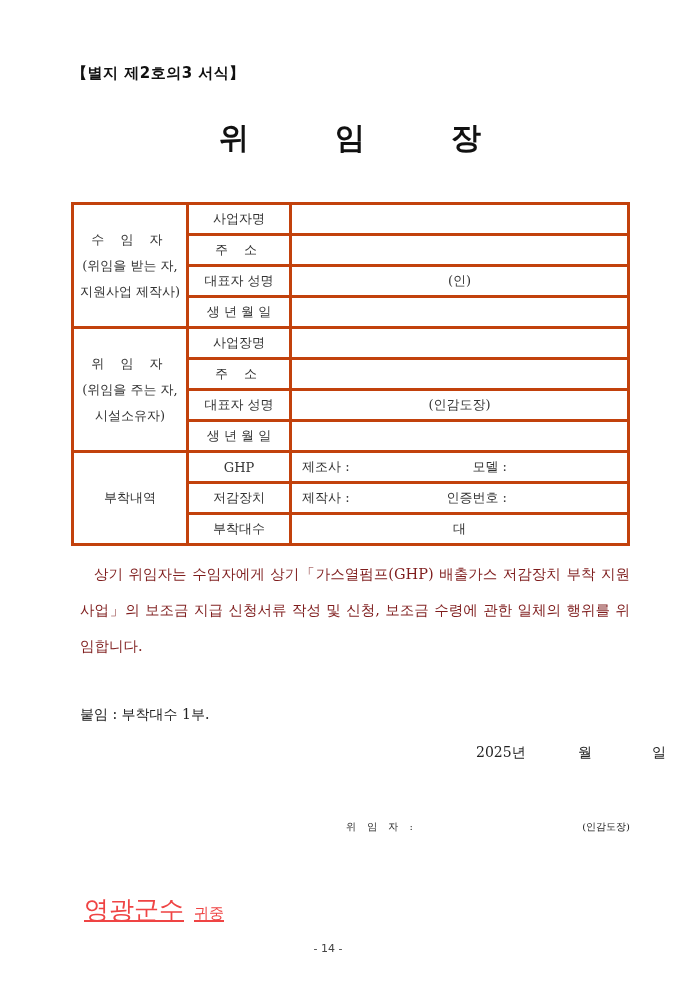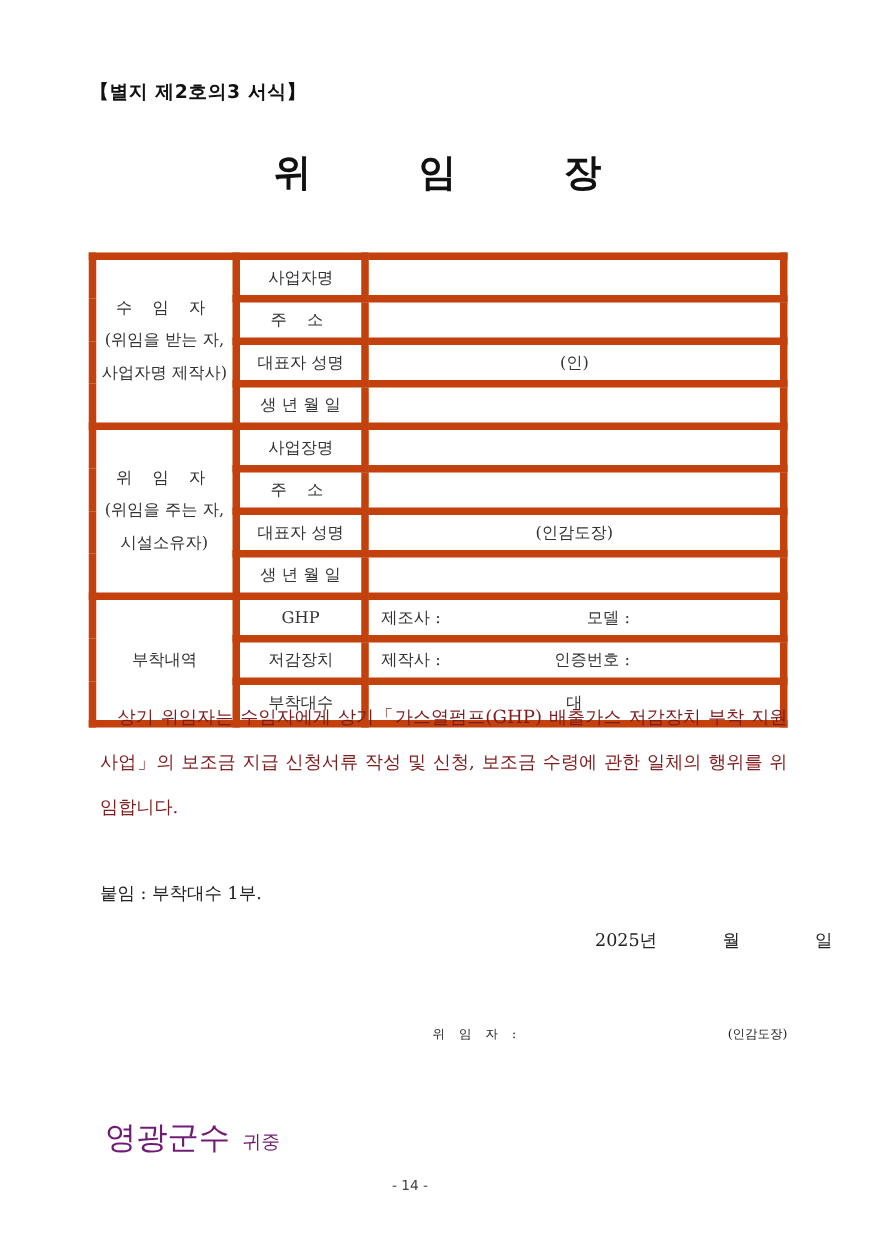--- a/index.html
+++ b/index.html
@@ -5,34 +5,34 @@
   html, body { margin: 0; padding: 0; }
   body {
     width: 700px; height: 990px; background: #ffffff; position: relative; overflow: hidden;
     font-family: "DejaVu Serif", "Liberation Serif", serif; color: #222;
   }
   .abs { position: absolute; }
   .form-label { left: 72px; top: 64px; font-family: "DejaVu Sans", sans-serif; font-size: 15px; font-weight: bold; color: #111; letter-spacing: 0.5px; }
   .title { left: 0; width: 700px; top: 118px; display: flex; justify-content: center; gap: 76px; font-family: "DejaVu Sans", sans-serif; font-weight: bold; font-size: 30px; color: #111; }
   .title span { width: 40px; text-align: center; }
   table.form { position: absolute; left: 71px; top: 202px; width: 559px; border-collapse: collapse; border: 2px solid #333; table-layout: fixed; }
-  table.form td { border: 6px solid #c2410c; height: 28px; padding: 0; font-size: 13px; color: #333; text-align: center; vertical-align: middle; }
+  table.form td { border: 3px solid #c2410c; height: 28px; padding: 0; font-size: 13px; color: #333; text-align: center; vertical-align: middle; }
   table.form tr.group-start td { border-top: 2px solid #701a75; }
   .col1 { width: 115px; }
   .col2 { width: 103px; }
   .grp { line-height: 26px; font-size: 13px; }
   .spaced { letter-spacing: 6px; }
   .val-split { display: flex; justify-content: space-between; padding: 0 120px 0 10px; text-align: left; align-items: center; }
   .para { left: 80px; width: 550px; top: 556px; font-size: 14.5px; line-height: 36px; color: #7f1d1d; text-align: justify; }
   .para .indent { display: inline-block; width: 14px; }
   .attach { left: 80px; top: 706px; font-size: 14px; }
   .date { left: 476px; top: 744px; font-size: 14px; display: flex; gap: 16px; }
   .date span { display: inline-block; }
   .delegator { left: 346px; top: 820px; font-size: 10px; width: 284px; display: flex; justify-content: space-between; }
-  .recipient { left: 84px; top: 893px; font-size: 25px; color: #701a75; }
+  .recipient { left: 84px; top: 893px; font-size: 25px; color: #ef4444; text-decoration: underline; }
   .recipient small { font-size: 15px; margin-left: 10px; }
   .pagenum { left: 0; width: 656px; top: 942px; text-align: center; font-family: "DejaVu Sans", sans-serif; font-size: 11px; color: #444; }
 </style>
 </head>
 <body>
 
 <div class="abs form-label">【별지 제2호의3 서식】</div>
 
 <div class="abs title">
   <span>위</span>
@@ -45,21 +45,21 @@
       <col class="col1">
       <col class="col2">
       <col>
     </colgroup>
 
   <tbody>
       <tr>
     <td rowspan="4" class="grp">
       <div class="spaced">수 임 자</div>
       <div>(위임을 받는 자,</div>
-      <div>사업자명 제작사)</div>
+      <div>지원사업 제작사)</div>
     </td>
     <td>사업자명</td>
     <td></td>
   </tr>
   <tr>
     <td class="spaced">주 소</td>
     <td></td>
   </tr>
   <tr>
     <td>대표자 성명</td>

